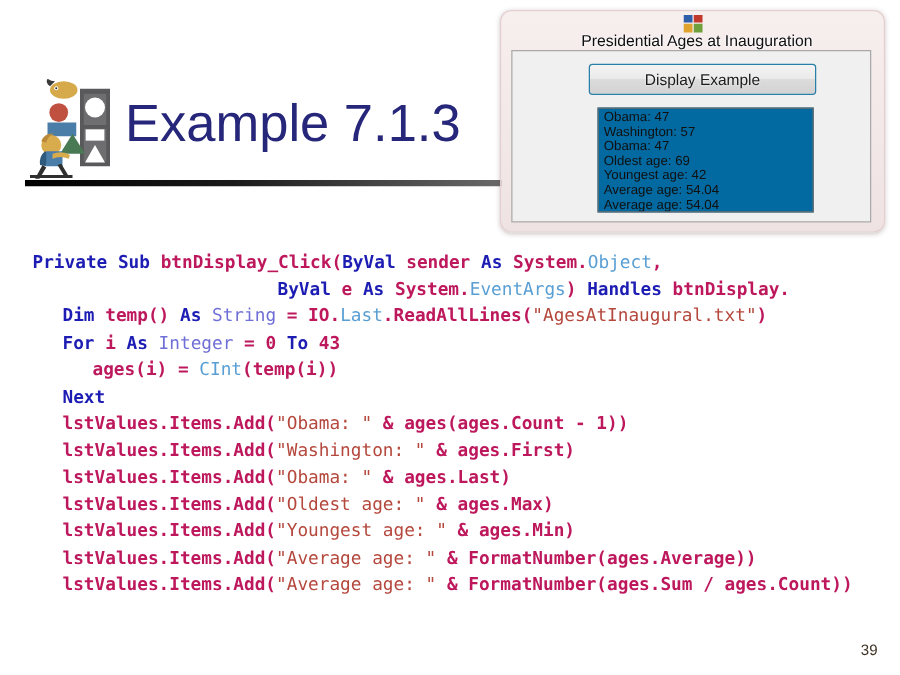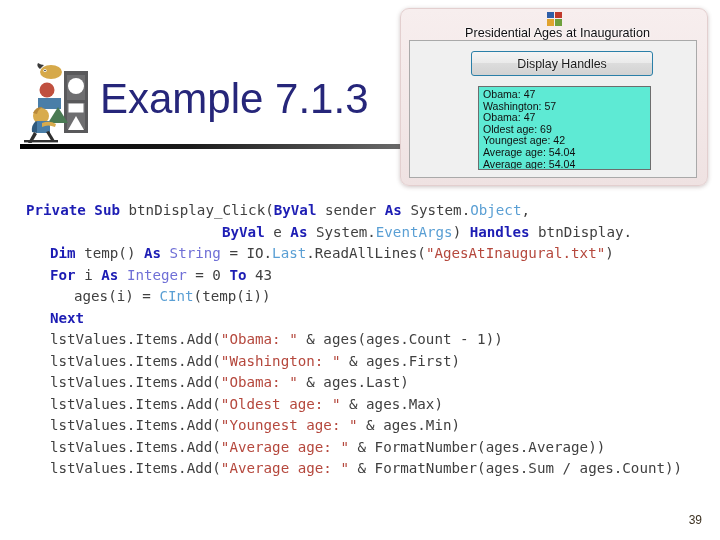--- a/index.html
+++ b/index.html
@@ -59,21 +59,21 @@
     font-size: 14.2px;
     line-height: 21.5px;
     white-space: nowrap;
     color: #1a1a1a;
   }
   #code-block .ln { display: block; height: 21.5px; }
   .kw   { color: #1d1db4; font-weight: bold; }
   .typ  { color: #6f6fd6; }
   .cls  { color: #5a9fd4; }
   .str  { color: #b5483d; }
-  .plain{ color: #404040; font-weight: normal; }
+  .plain{ color: #be185d; font-weight: bold; }
   .ind1 { padding-left: 24px; }
   .ind2 { padding-left: 48px; }
   .ind-cont { padding-left: 196px; }
 
   
   #winform {
     position: absolute;
     left: 400px;
     top: 8px;
     width: 308px;
@@ -174,21 +174,21 @@
     justify-content: center;
     text-shadow: 0 0 2px #ffffff;
   }
   #values-listbox {
     position: absolute;
     left: 68px;
     top: 45px;
     width: 173px;
     height: 84px;
     box-sizing: border-box;
-    background: #5eead4;
+    background: #0369a1;
     border: 1px solid #6d6d6d;
     padding: 2px 0 0 4px;
     overflow: hidden;
   }
   #values-listbox .lb-item {
     font-family: "Liberation Sans", sans-serif;
     font-size: 10.6px;
     line-height: 11.6px;
     color: #101010;
     white-space: nowrap;
@@ -280,21 +280,21 @@
     </span>
     <span class="win-btn">
       <span class="glyph-max"></span>
     </span>
     <span class="win-btn close">
       <span class="glyph-close">✕</span>
     </span>
   </div>
 
   <div id="winform-client">
-    <div id="display-values-button">Display Handles</div>
+    <div id="display-values-button">Display Example</div>
     <div id="values-listbox">
         <div class="lb-item">Obama: 47</div>
         <div class="lb-item">Washington: 57</div>
         <div class="lb-item">Obama: 47</div>
         <div class="lb-item">Oldest age: 69</div>
         <div class="lb-item">Youngest age: 42</div>
         <div class="lb-item">Average age: 54.04</div>
         <div class="lb-item">Average age: 54.04</div>
       </div>
   </div>

